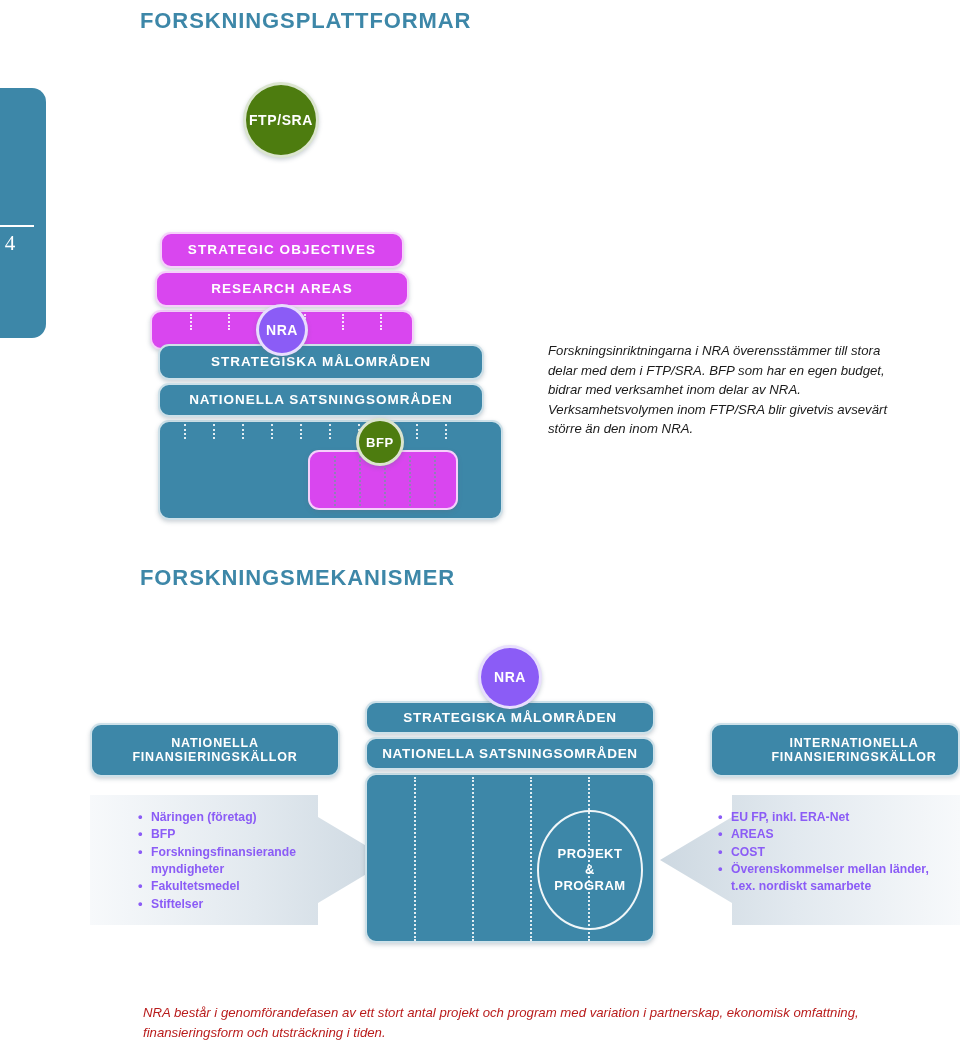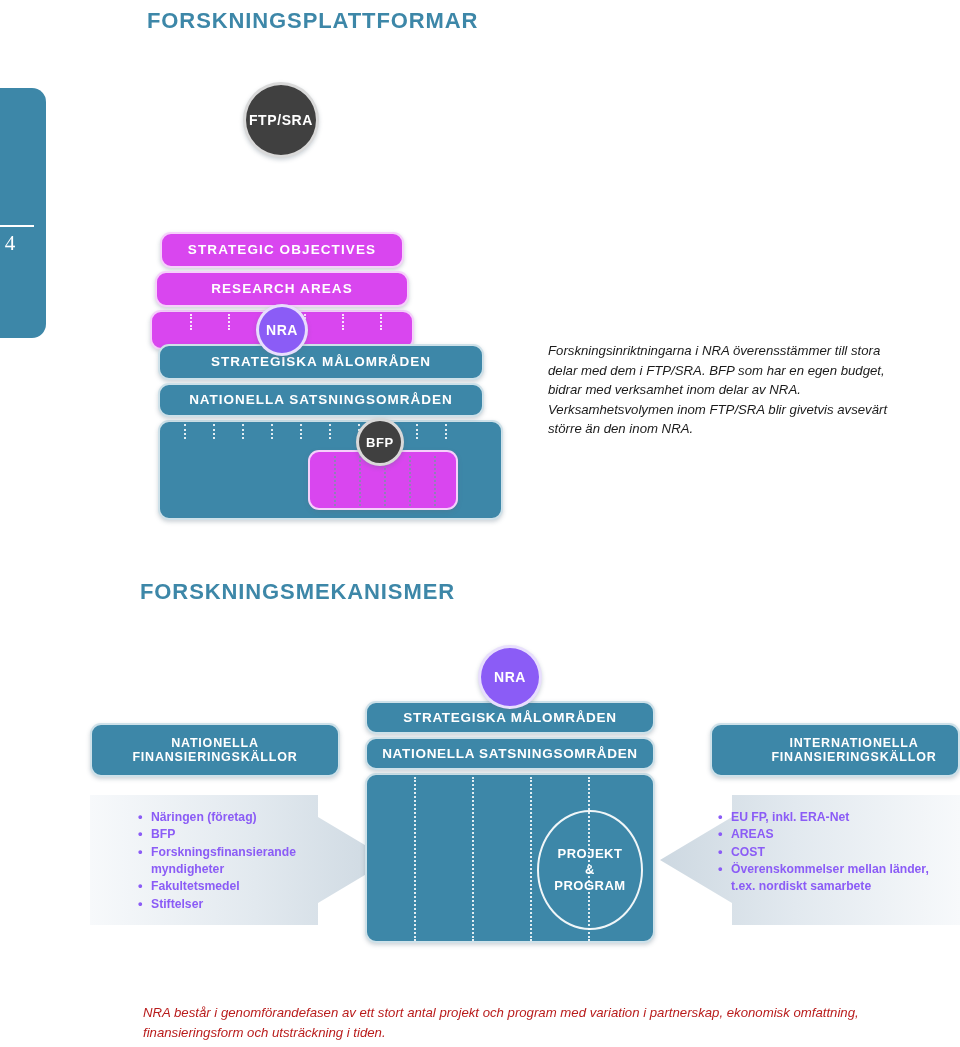--- a/index.html
+++ b/index.html
@@ -30,22 +30,22 @@
   }
 
   
   .section-heading {
     position: absolute;
     color: #3d87a8;
     font-size: 22px;
     font-weight: bold;
     letter-spacing: 0.9px;
   }
-  #heading-plattformar { left: 140px; top: 8px; margin-left: 7px; }
-  #heading-mekanismer  { left: 140px; top: 579px; }
+  #heading-plattformar { left: 140px; top: 8px; }
+  #heading-mekanismer  { left: 140px; top: 565px; }
 
   
   .pill {
     position: absolute;
     border-radius: 11px;
     display: flex; align-items: center; justify-content: center;
     color: #ffffff;
     font-weight: bold;
     text-align: center;
     line-height: 1.12;
@@ -56,21 +56,21 @@
   .pill.dark  { background: #3d87a8; }
 
   .circ {
     position: absolute;
     border-radius: 50%;
     display: flex; align-items: center; justify-content: center;
     color: #ffffff; font-weight: bold;
     box-shadow: 0 2px 4px rgba(90,110,125,0.30);
     border: 3px solid rgba(255,255,255,0.8);
   }
-  .circ.light { background: #404040; }
+  .circ.light { background: #4d7c0f; }
   .circ.dark  { background: #8b5cf6; }
 
   
   #pyramid { position: absolute; left: 140px; top: 82px; width: 380px; height: 370px; }
 
   #ftp-sra-circle { left: 103px; top: 0px; width: 76px; height: 76px; font-size: 14px; letter-spacing: .6px; }
 
   #p-strategic-objectives { left: 20px; top: 150px; width: 244px; height: 36px; font-size: 13.5px; letter-spacing: 1.1px; }
   #p-research-areas       { left: 15px; top: 189px; width: 254px; height: 36px; font-size: 13.5px; letter-spacing: 1.1px; }
   #p-light-band           { left: 10px; top: 228px; width: 264px; height: 40px; }

